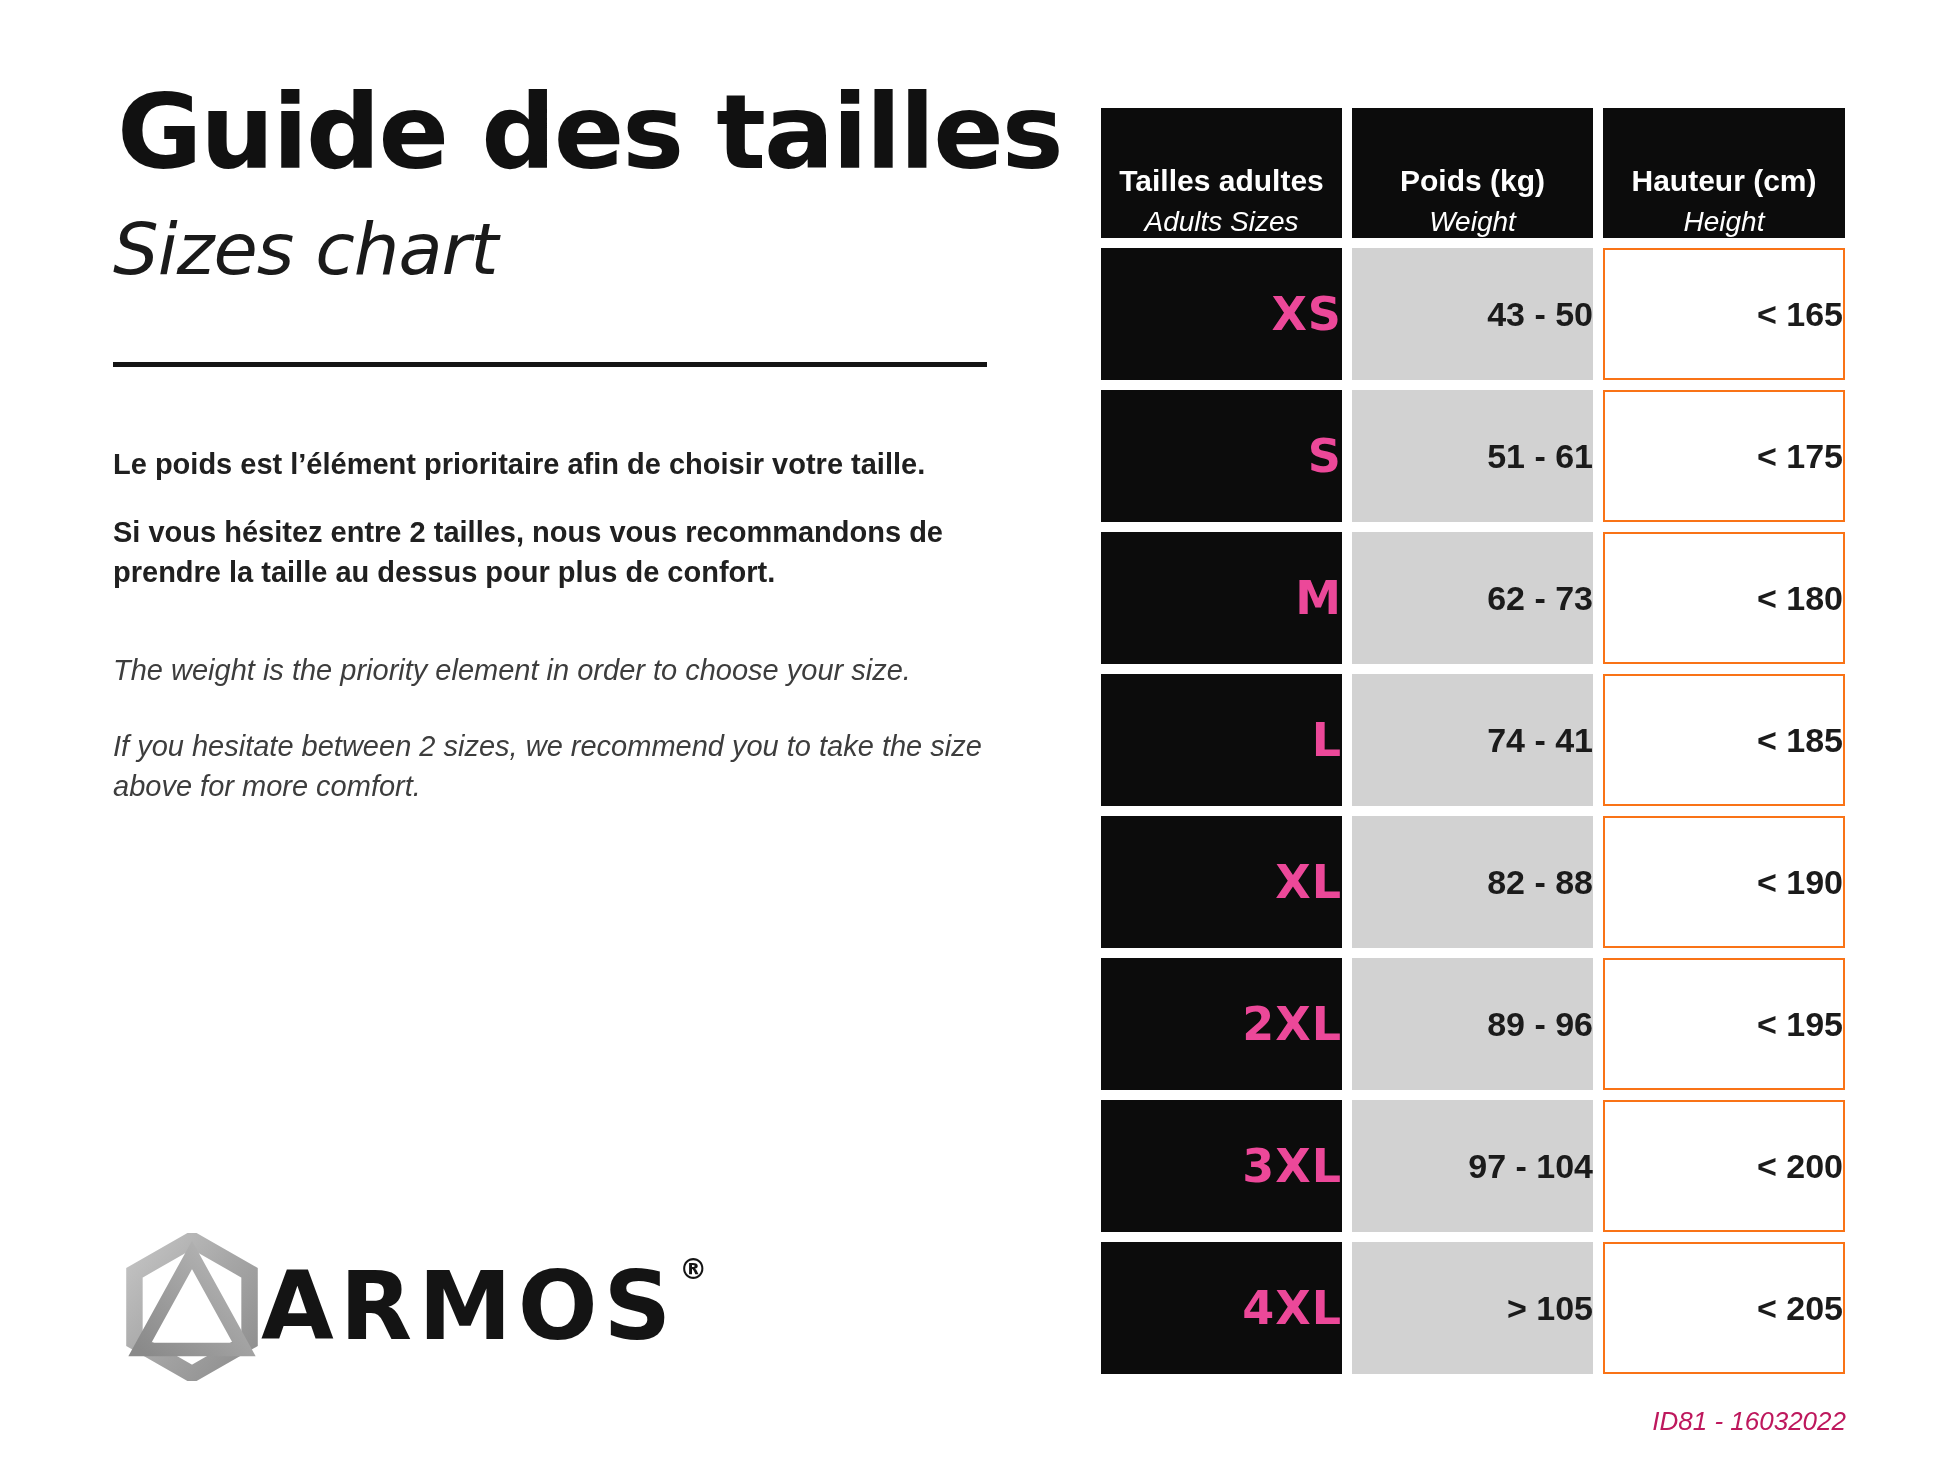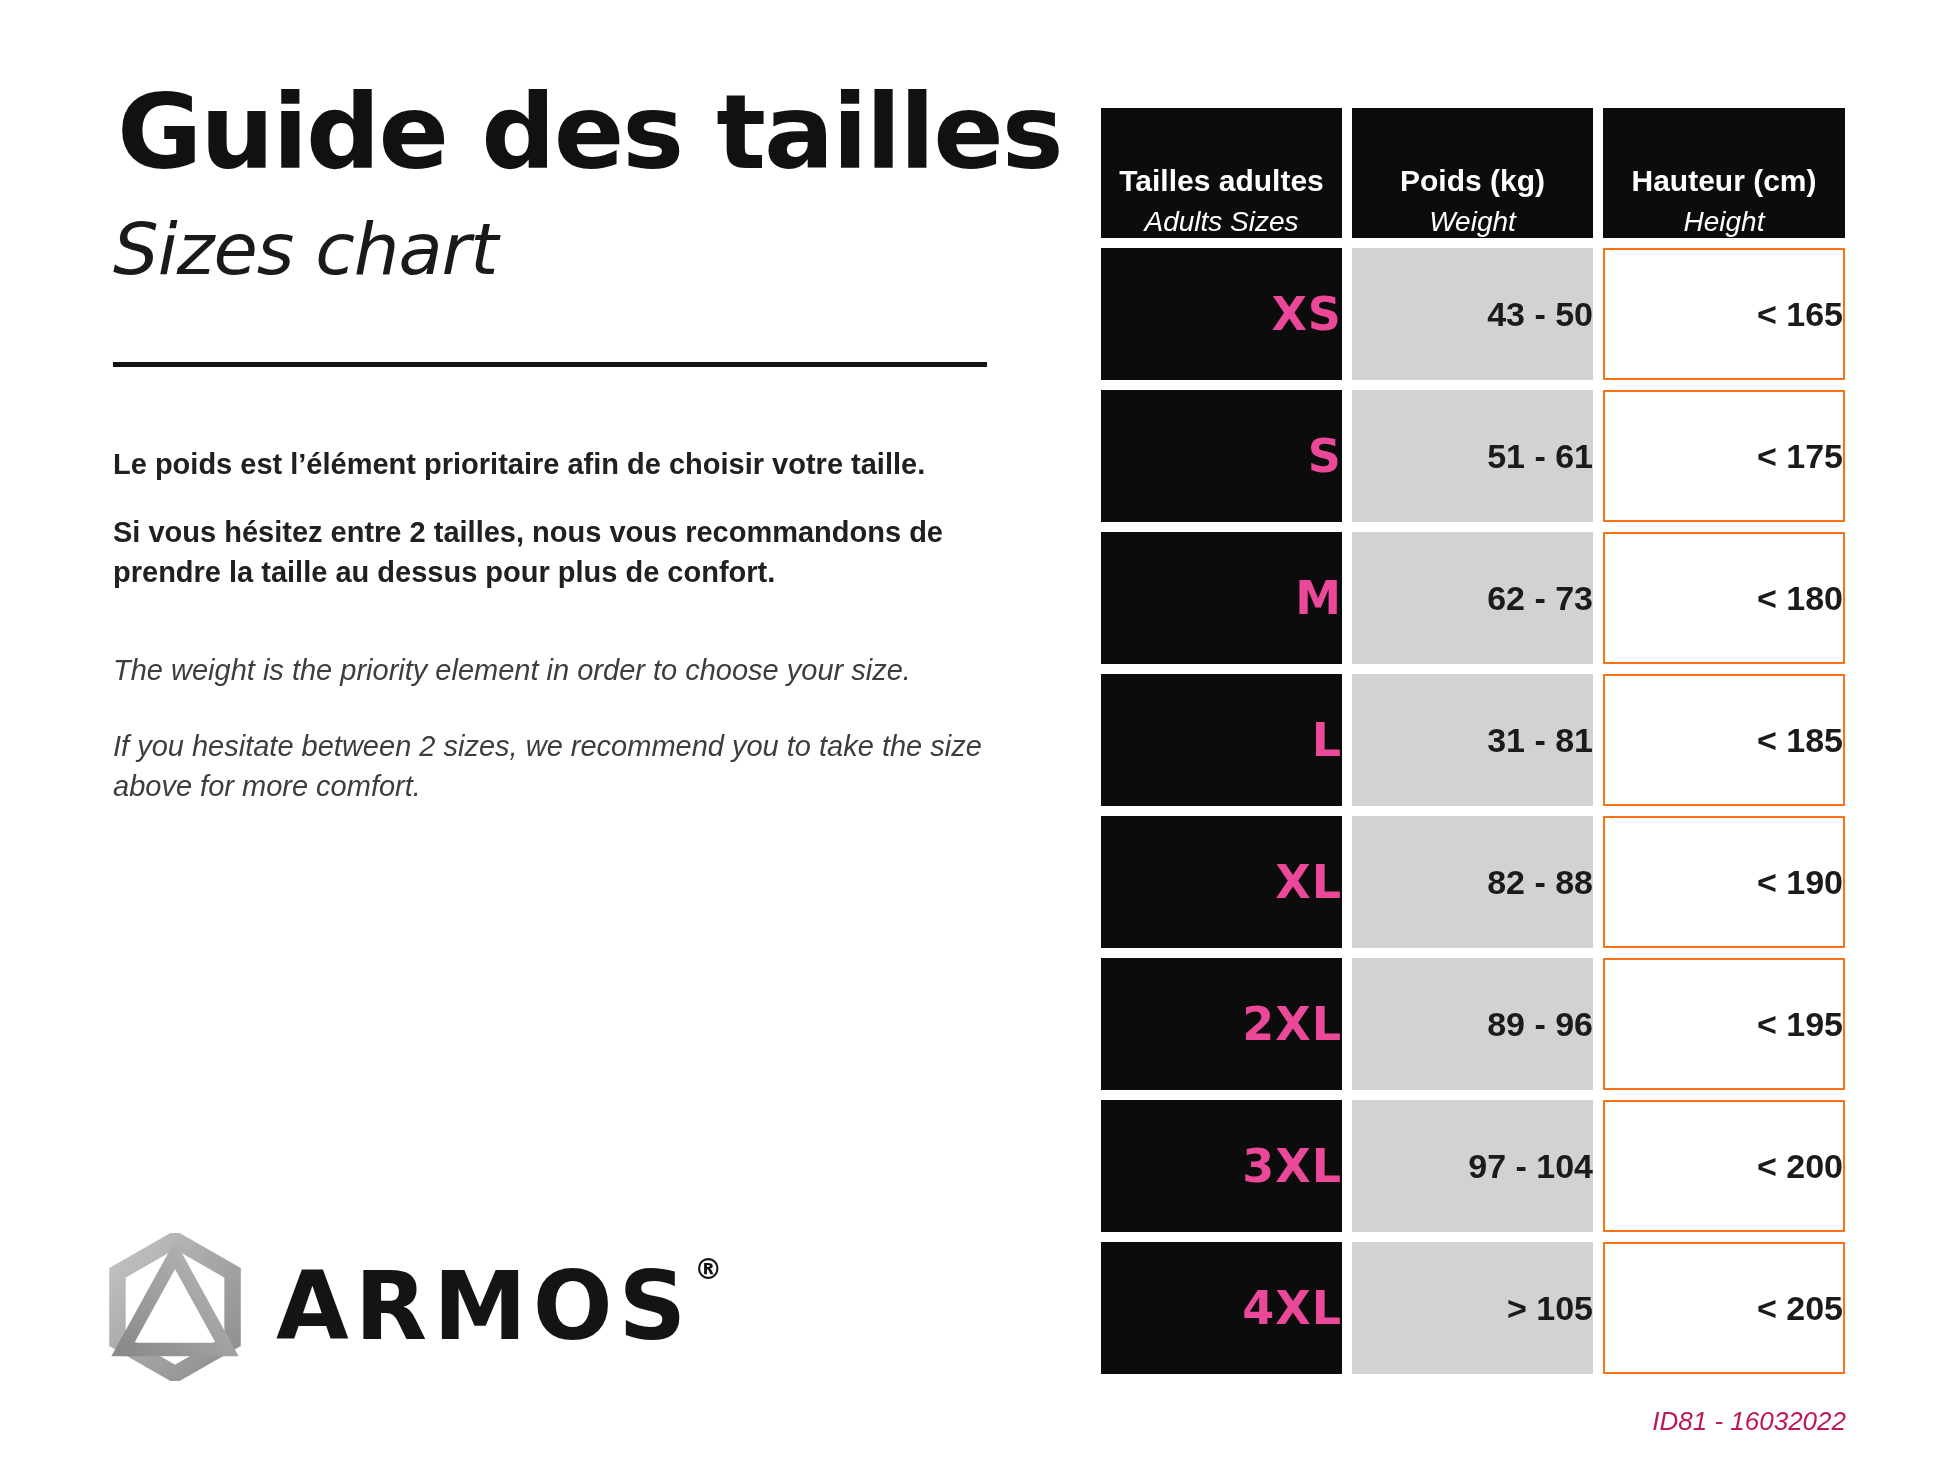--- a/index.html
+++ b/index.html
@@ -63,22 +63,22 @@
     background:#d2d2d2;color:#1b1b1b;
     font-size:34px;font-weight:600;
   }
   .cheight{
     background:#ffffff;color:#1b1b1b;
     border:2px solid #f97316;
     font-size:34px;font-weight:600;
   }
   
   .brand{
-    position:absolute;left:106px;top:1233px;
-    display:flex;align-items:center;gap:32px;
+    position:absolute;left:123px;top:1233px;
+    display:flex;align-items:center;
   }
   .brand-icon{display:block;}
   .wordmark{
     font-family:"DejaVu Sans","Liberation Sans",sans-serif;
     font-size:94px;font-weight:800;letter-spacing:6px;
     color:#141414;line-height:1;white-space:nowrap;
   }
   .wordmark .reg{
     font-size:28px;font-weight:700;letter-spacing:0;
     vertical-align:super;position:relative;top:-28px;left:2px;
@@ -143,21 +143,21 @@
         <span>62 - 73</span>
       </div>
     <div class="cell cheight">
         <span>&lt; 180</span>
       </div>
 
     <div class="cell csize">
         <span>L</span>
       </div>
     <div class="cell cweight">
-        <span>31 - 81</span>
+        <span>74 - 41</span>
       </div>
     <div class="cell cheight">
         <span>&lt; 185</span>
       </div>
 
     <div class="cell csize">
         <span>XL</span>
       </div>
     <div class="cell cweight">
         <span>82 - 88</span>

